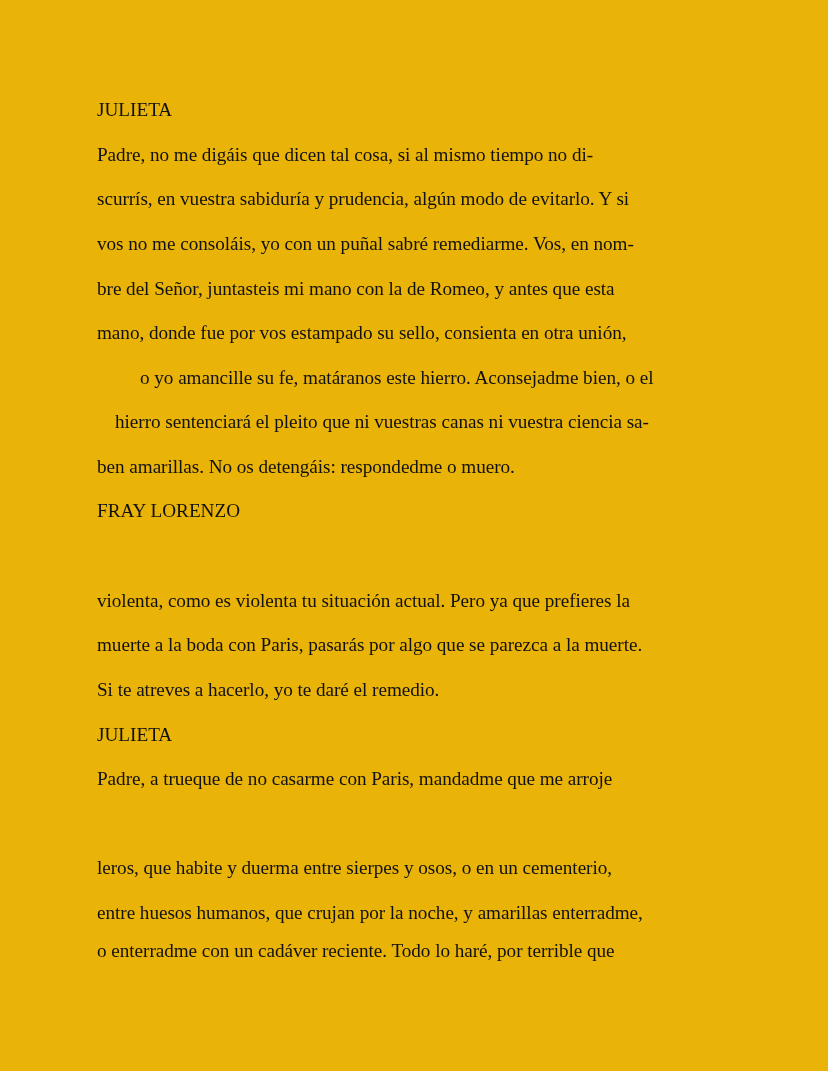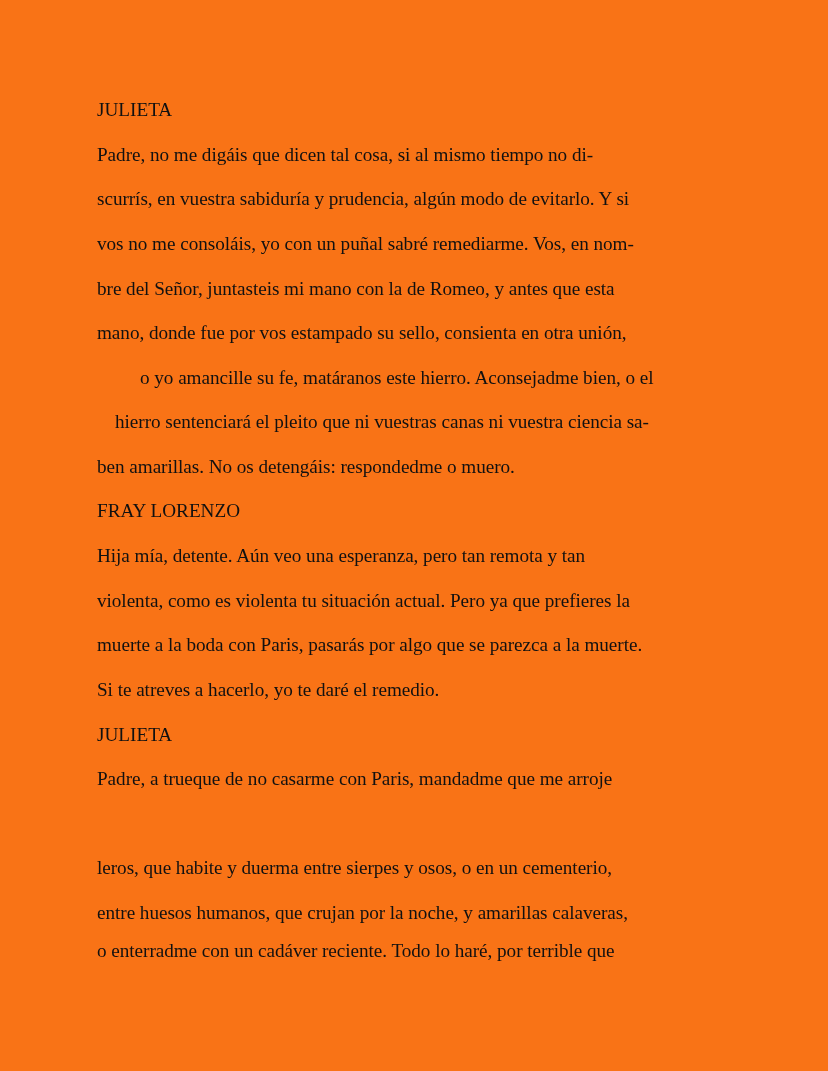--- a/index.html
+++ b/index.html
@@ -14,21 +14,21 @@
       overflow: hidden;
       font-family: "Liberation Serif", "DejaVu Serif", serif;
       color: #111111;
     }
     .page {
       position: absolute;
       left: 0;
       top: 0;
       width: 828px;
       height: 1071px;
-      background: #f97316;
+      background: #eab308;
     }
     .line {
       position: absolute;
       left: 97px;
       font-size: 19.2px;
       line-height: 24px;
       white-space: nowrap;
       letter-spacing: -0.05px;
     }
     .speaker {
@@ -46,25 +46,24 @@
   <div class="line" style="top:187px;">scurrís, en vuestra sabiduría y prudencia, algún modo de evitarlo. Y si</div>
   <div class="line" style="top:232px;">vos no me consoláis, yo con un puñal sabré remediarme. Vos, en nom-</div>
   <div class="line" style="top:277px;">bre del Señor, juntasteis mi mano con la de Romeo, y antes que esta</div>
   <div class="line" style="top:321px;">mano, donde fue por vos estampado su sello, consienta en otra unión,</div>
   <div class="line" style="top:366px;margin-left:43px;">o yo amancille su fe, matáranos este hierro. Aconsejadme bien, o el</div>
   <div class="line" style="top:410px;margin-left:18px;">hierro sentenciará el pleito que ni vuestras canas ni vuestra ciencia sa-</div>
   <div class="line" style="top:455px;">ben amarillas. No os detengáis: respondedme o muero.</div>
 
   <div class="line speaker" style="top:499px;">FRAY LORENZO</div>
 
-  <div class="line" style="top:544px;">Hija mía, detente. Aún veo una esperanza, pero tan remota y tan</div>
   <div class="line" style="top:589px;">violenta, como es violenta tu situación actual. Pero ya que prefieres la</div>
   <div class="line" style="top:633px;">muerte a la boda con Paris, pasarás por algo que se parezca a la muerte.</div>
   <div class="line" style="top:678px;">Si te atreves a hacerlo, yo te daré el remedio.</div>
 
   <div class="line speaker" style="top:723px;">JULIETA</div>
 
   <div class="line" style="top:767px;">Padre, a trueque de no casarme con Paris, mandadme que me arroje</div>
   <div class="line" style="top:856px;">leros, que habite y duerma entre sierpes y osos, o en un cementerio,</div>
-  <div class="line" style="top:901px;">entre huesos humanos, que crujan por la noche, y amarillas calaveras,</div>
+  <div class="line" style="top:901px;">entre huesos humanos, que crujan por la noche, y amarillas enterradme,</div>
   <div class="line" style="top:939px;">o enterradme con un cadáver reciente. Todo lo haré, por terrible que</div>
 
 </div>
 
 </body></html>

